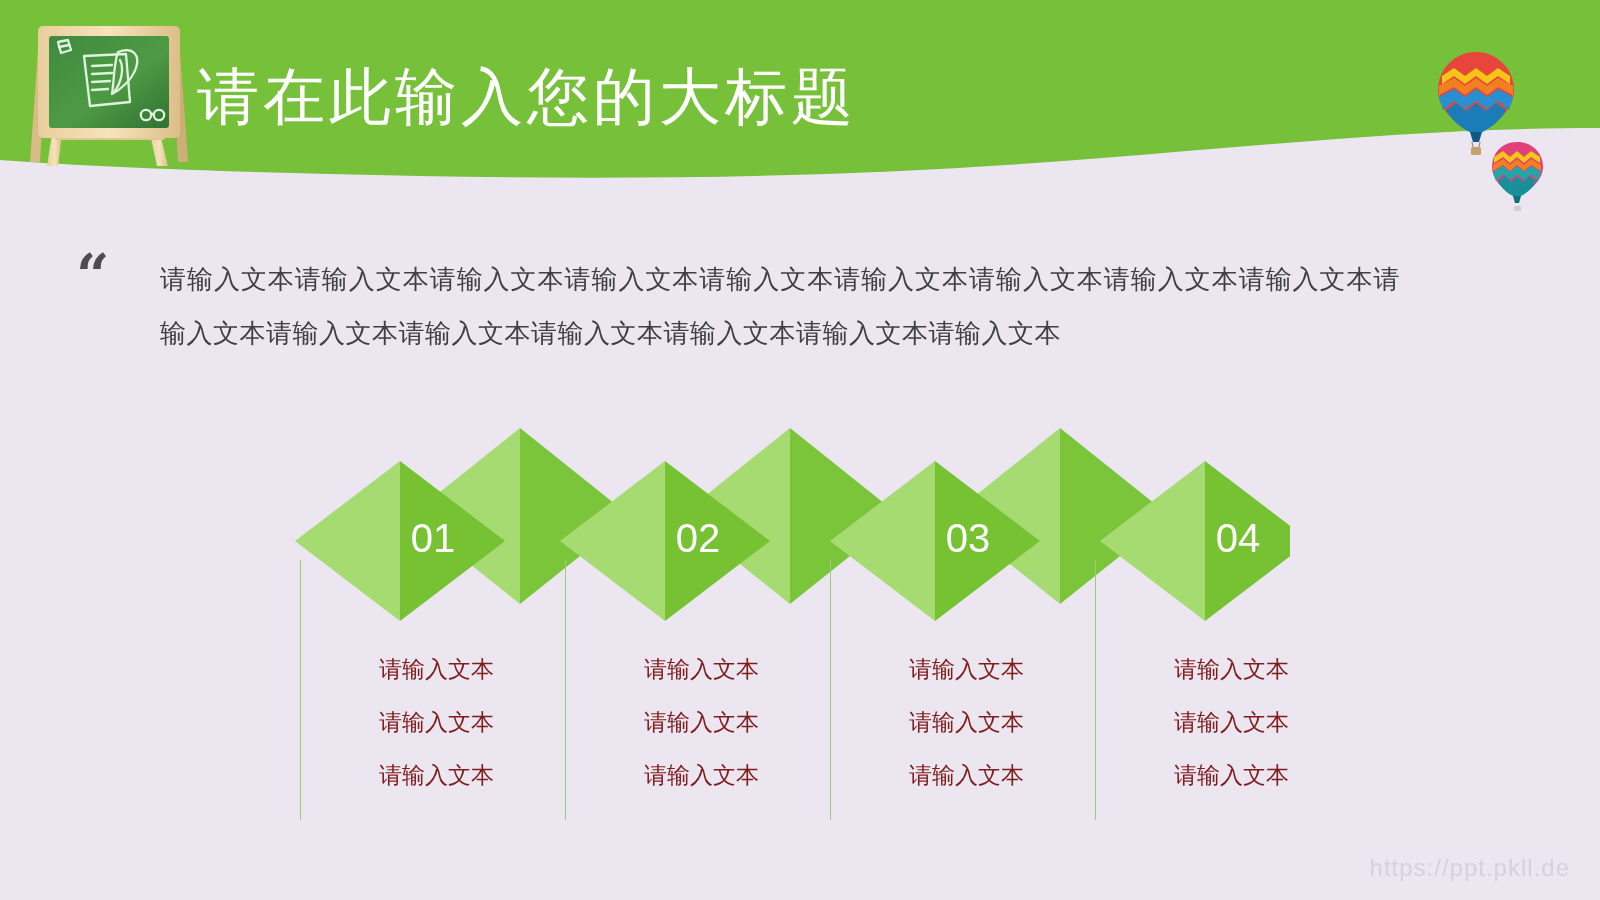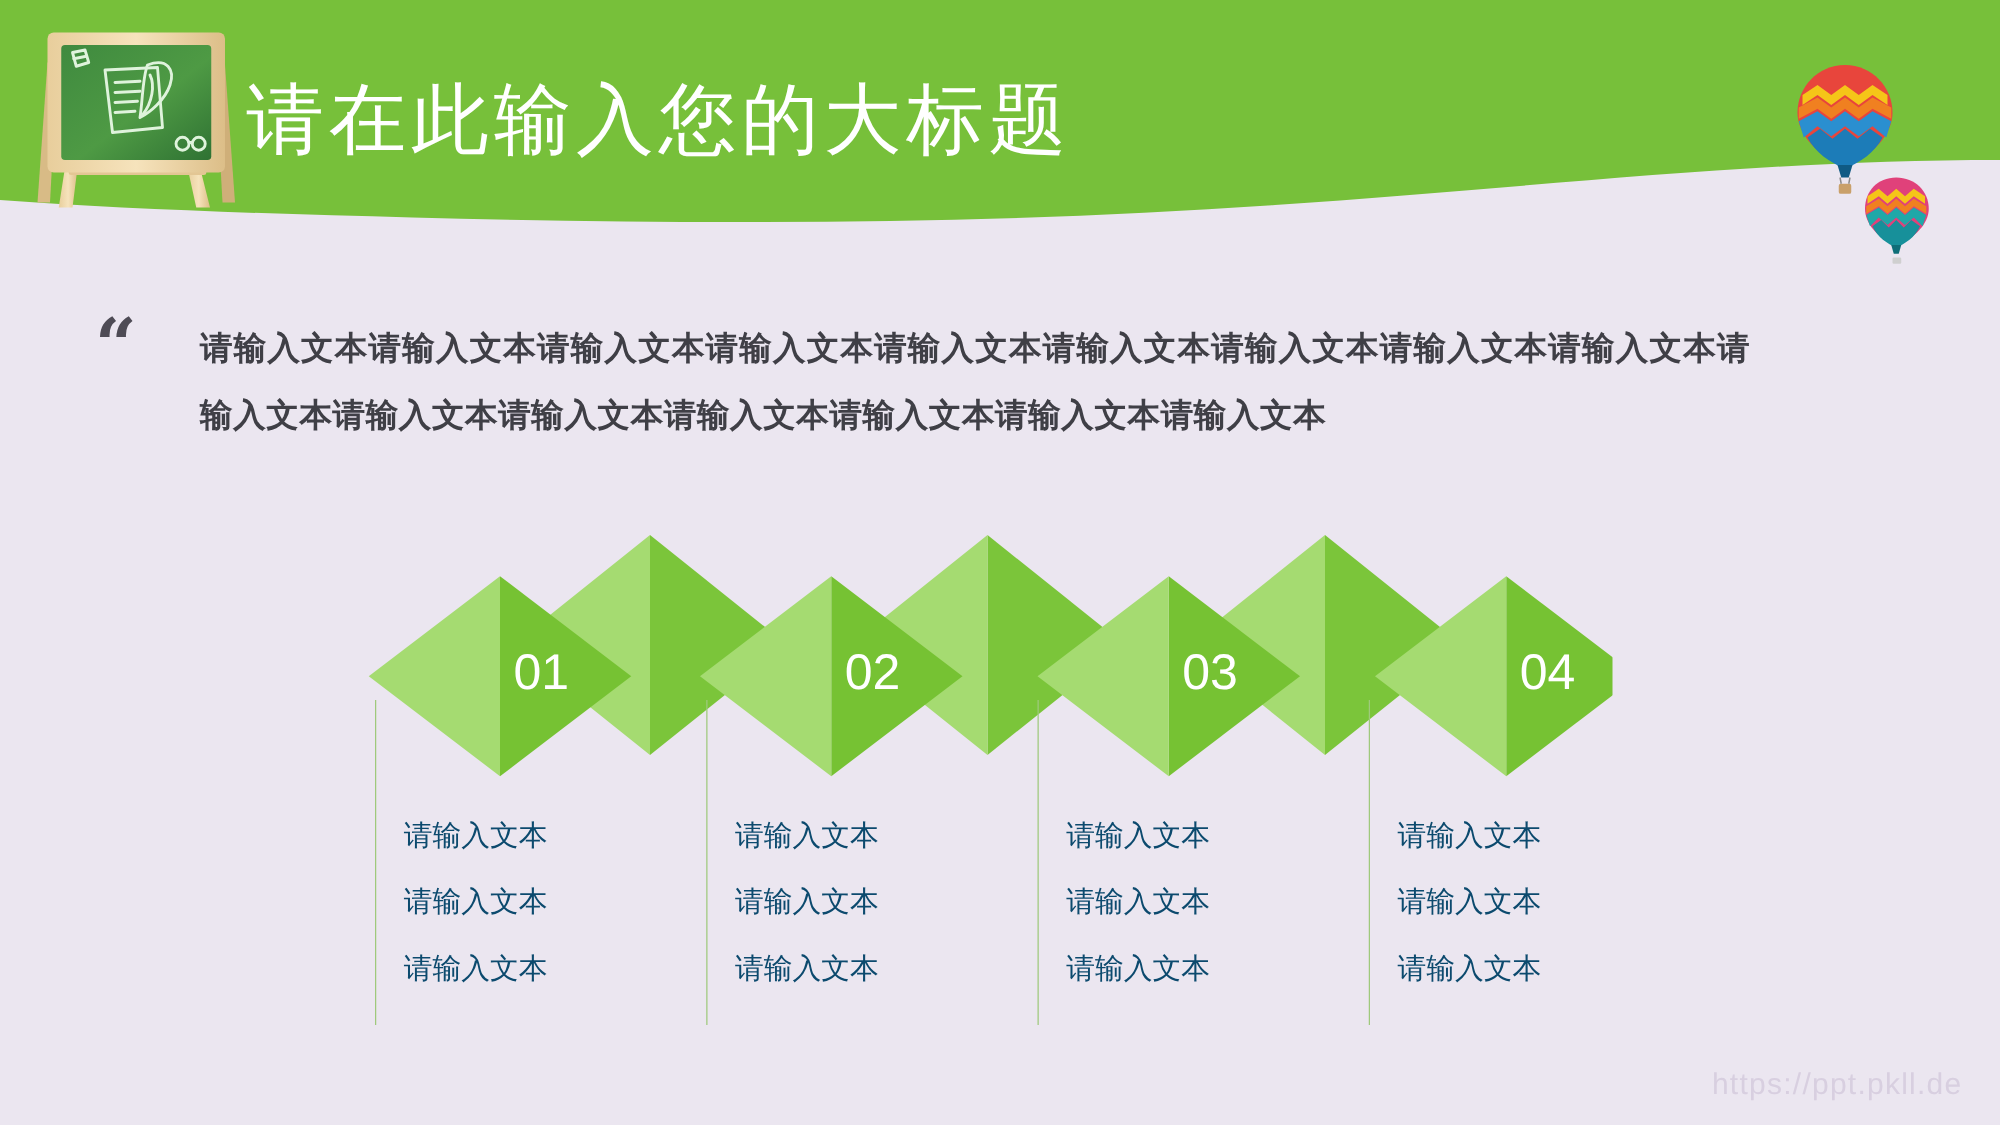--- a/index.html
+++ b/index.html
@@ -44,21 +44,21 @@
     position:absolute; left:76px; top:252px;
     font-size:58px; line-height:48px; color:#4E4B55;
     font-family:"DejaVu Serif","Liberation Serif",serif;
     font-weight:700;
   }
   #body-paragraph{
     position:absolute; left:160px; top:252px; width:1240px;
     font-size:26px; line-height:54px; color:#3F3F46;
     letter-spacing:0.5px; text-align:justify;
     font-family:"DejaVu Sans","Liberation Sans",sans-serif;
-    font-weight:700;
+    font-weight:400;
   }
 
   
   #diamond-row{
     position:absolute; left:290px; top:406px;
     width:1000px; height:220px;
   }
   #diamond-row svg{ display:block; }
   .dnum{
     fill:#FFFFFF; font-size:40px; font-weight:400;
@@ -68,23 +68,23 @@
   
   #columns{
     position:absolute; left:300px; top:560px; width:1000px; height:260px;
   }
   .col{
     position:absolute; top:0; width:250px; height:260px;
     border-left:1px solid #9FC97C;
     padding-left:22px;
   }
   .col-line{
-    font-size:23px; line-height:53px; color:#0c4a6e;
+    font-size:23px; line-height:53px; color:#7f1d1d;
     font-family:"DejaVu Sans","Liberation Sans",sans-serif;
-    font-weight:300; white-space:nowrap;
+    font-weight:300; white-space:nowrap;text-align:center;
   }
   .col-lines{ padding-top:83px; }
 
   
   #footer-url{
     position:absolute; right:30px; bottom:18px;
     font-size:24px; color:#D8CFE0; letter-spacing:1px;
     font-family:"Liberation Sans","DejaVu Sans",sans-serif;
   }
 </style>

